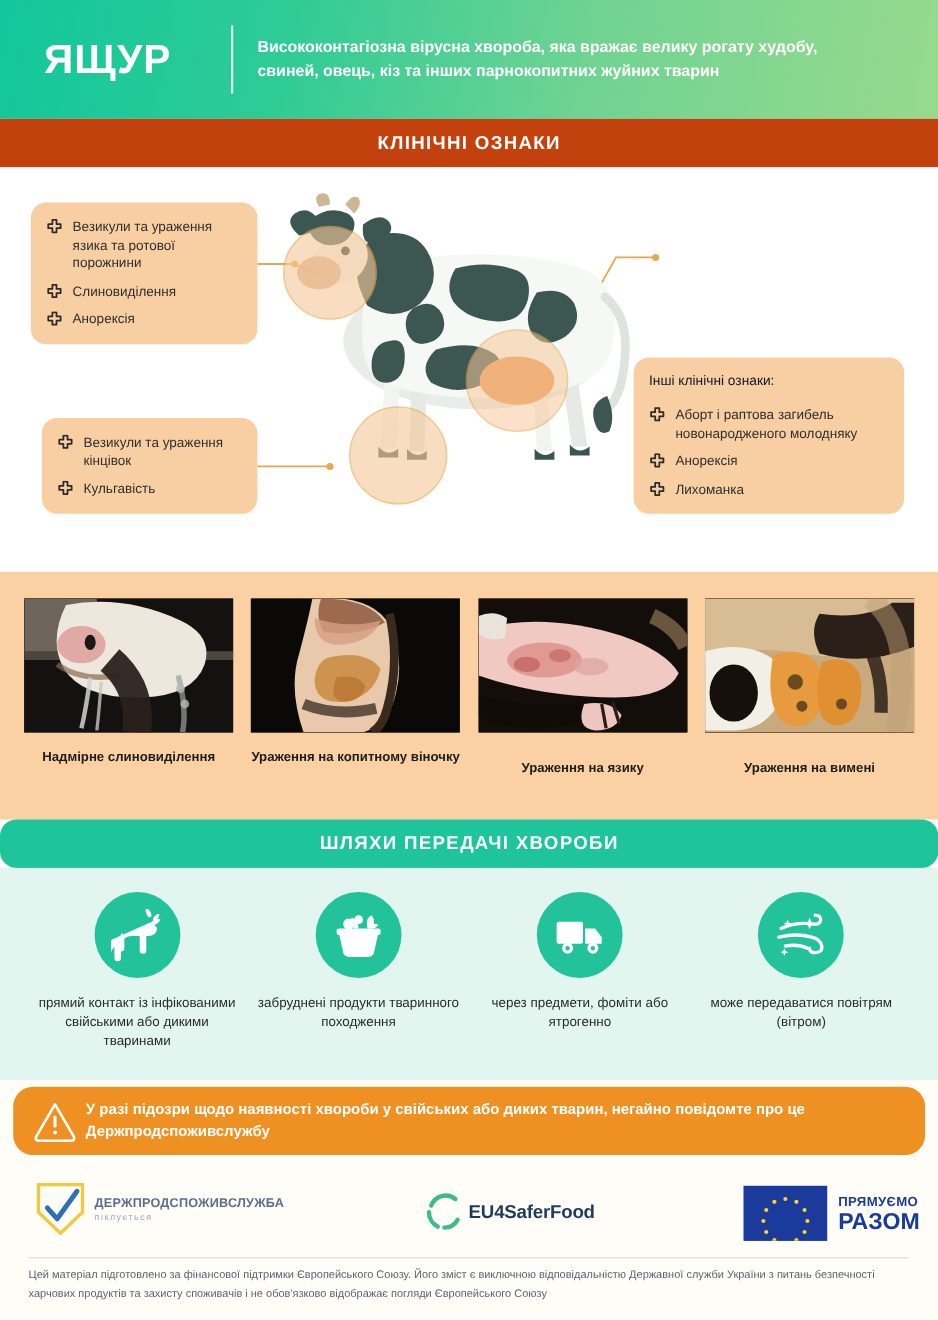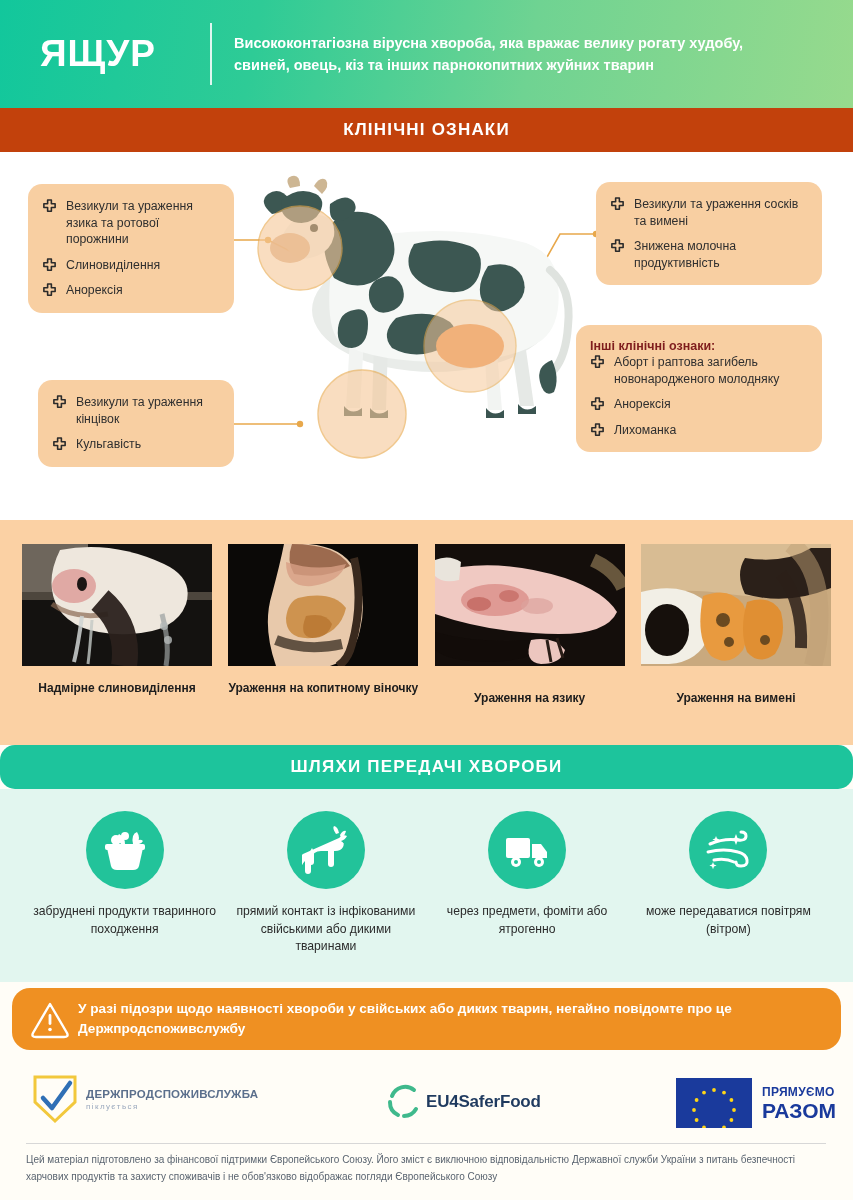--- a/index.html
+++ b/index.html
@@ -103,23 +103,23 @@
   }
 
   .callout {
     position: absolute;
     background: #f8cfa2;
     border-radius: 14px;
     padding: 14px 16px 14px 14px;
   }
   .callout-title {
     font-size: 12.5px;
-    font-weight: bold;
-    color: #7f1d1d;
-    margin-bottom: 1px;
+    font-weight: normal;
+    color: #0f172a;
+    margin-bottom: 16px;
   }
   .bullet {
     display: flex;
     align-items: flex-start;
     margin-bottom: 9px;
   }
   .bullet:last-child { margin-bottom: 0; }
   .cross-icon {
     flex: 0 0 auto;
     width: 15px; height: 15px;
@@ -389,34 +389,20 @@
         <span class="bullet-text">Везикули та ураження кінцівок</span>
       </div>
       <div class="bullet">
         <svg class="cross-icon" viewBox="0 0 16 16">
           <path d="M6 1h4v4h4v4h-4v4H6V9H2V5h4z" fill="none" stroke="#2b2b2b" stroke-width="1.7" stroke-linejoin="round"></path>
         </svg>
         <span class="bullet-text">Кульгавість</span>
       </div>
     </div>
 
-    <div class="callout" id="callout-udder">
-      <div class="bullet">
-        <svg class="cross-icon" viewBox="0 0 16 16">
-          <path d="M6 1h4v4h4v4h-4v4H6V9H2V5h4z" fill="none" stroke="#2b2b2b" stroke-width="1.7" stroke-linejoin="round"></path>
-        </svg>
-        <span class="bullet-text">Везикули та ураження сосків та вимені</span>
-      </div>
-      <div class="bullet">
-        <svg class="cross-icon" viewBox="0 0 16 16">
-          <path d="M6 1h4v4h4v4h-4v4H6V9H2V5h4z" fill="none" stroke="#2b2b2b" stroke-width="1.7" stroke-linejoin="round"></path>
-        </svg>
-        <span class="bullet-text">Знижена молочна продуктивність</span>
-      </div>
-    </div>
 
     <div class="callout" id="callout-other">
       <div class="callout-title">Інші клінічні ознаки:</div>
       <div class="bullet">
         <svg class="cross-icon" viewBox="0 0 16 16">
           <path d="M6 1h4v4h4v4h-4v4H6V9H2V5h4z" fill="none" stroke="#2b2b2b" stroke-width="1.7" stroke-linejoin="round"></path>
         </svg>
         <span class="bullet-text">Аборт і раптова загибель новонародженого молодняку</span>
       </div>
       <div class="bullet">
@@ -519,44 +505,44 @@
   <div class="bar-green">
     <span class="bar-text">ШЛЯХИ ПЕРЕДАЧІ ХВОРОБИ</span>
   </div>
 
   <div class="transmission">
     <div class="trans-row">
 
       <div class="trans-cell">
         <div class="trans-circle">
           <svg width="48" height="48" viewBox="0 0 48 48">
+            <path d="M33 10 q4 -4 8 -2 q-2 4 -6 5 q4 2 2 6 q-2 4 -8 4 l-14 0 q-8 0 -10 8 l0 12 q0 3 -3 3 q-3 0 -3 -3 l0 -10 q-4 4 -4 9 q0 3 -3 3 q-3 0 -3 -3 q0 -10 8 -16" fill="#ffffff" transform="translate(4,2)"></path>
+            <path d="M10 22 q-4 6 -4 14 q0 3 3 3 q3 0 3 -3 l0 -10 Z" fill="#ffffff"></path>
+            <path d="M26 22 l0 16 q0 3 3 3 q3 0 3 -3 l0 -14 Z" fill="#ffffff"></path>
+            <path d="M34 8 q-4 -6 -2 -8 q4 1 5 7 Z" fill="#ffffff"></path>
+            <path d="M38 9 q3 -5 6 -4 q-1 5 -5 7 Z" fill="#ffffff"></path>
+            <path d="M36 16 q3 3 6 1 q-2 4 -6 3 Z" fill="#ffffff"></path>
+          </svg>
+        </div>
+        <div class="trans-label">прямий контакт із інфікованими свійськими або дикими тваринами</div>
+      </div>
+
+      <div class="trans-cell">
+        <div class="trans-circle">
+          <svg width="48" height="48" viewBox="0 0 48 48">
             <path d="M6 22 l36 0 l-4 18 q-1 4 -6 4 l-16 0 q-5 0 -6 -4 Z" fill="#ffffff"></path>
             <rect x="4" y="18" width="40" height="6" rx="2" fill="#ffffff"></rect>
             <circle cx="15" cy="14" r="5" fill="#ffffff"></circle>
             <circle cx="24" cy="10" r="4" fill="#ffffff"></circle>
             <path d="M32 18 q-2 -10 4 -12 q4 6 0 12 Z" fill="#ffffff"></path>
             <path d="M20 18 q-6 -6 -2 -10 q6 3 6 10 Z" fill="#ffffff"></path>
             <path d="M34 16 q5 -4 8 -1 q-3 4 -8 3 Z" fill="#ffffff"></path>
           </svg>
         </div>
         <div class="trans-label">забруднені продукти тваринного походження</div>
-      </div>
-
-      <div class="trans-cell">
-        <div class="trans-circle">
-          <svg width="48" height="48" viewBox="0 0 48 48">
-            <path d="M33 10 q4 -4 8 -2 q-2 4 -6 5 q4 2 2 6 q-2 4 -8 4 l-14 0 q-8 0 -10 8 l0 12 q0 3 -3 3 q-3 0 -3 -3 l0 -10 q-4 4 -4 9 q0 3 -3 3 q-3 0 -3 -3 q0 -10 8 -16" fill="#ffffff" transform="translate(4,2)"></path>
-            <path d="M10 22 q-4 6 -4 14 q0 3 3 3 q3 0 3 -3 l0 -10 Z" fill="#ffffff"></path>
-            <path d="M26 22 l0 16 q0 3 3 3 q3 0 3 -3 l0 -14 Z" fill="#ffffff"></path>
-            <path d="M34 8 q-4 -6 -2 -8 q4 1 5 7 Z" fill="#ffffff"></path>
-            <path d="M38 9 q3 -5 6 -4 q-1 5 -5 7 Z" fill="#ffffff"></path>
-            <path d="M36 16 q3 3 6 1 q-2 4 -6 3 Z" fill="#ffffff"></path>
-          </svg>
-        </div>
-        <div class="trans-label">прямий контакт із інфікованими свійськими або дикими тваринами</div>
       </div>
 
       <div class="trans-cell">
         <div class="trans-circle">
           <svg width="48" height="48" viewBox="0 0 48 48">
             <rect x="3" y="12" width="24" height="20" rx="2" fill="#ffffff"></rect>
             <path d="M29 18 l9 0 l6 8 l0 6 l-15 0 Z" fill="#ffffff"></path>
             <circle cx="13" cy="36" r="5" fill="#ffffff"></circle>
             <circle cx="36" cy="36" r="5" fill="#ffffff"></circle>
             <circle cx="13" cy="36" r="2" fill="#22c39a"></circle>

